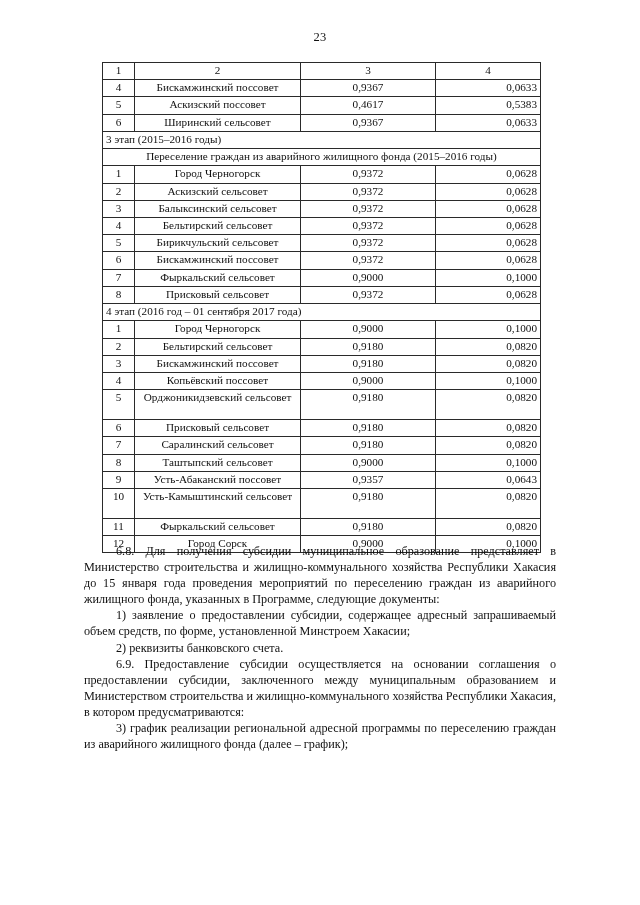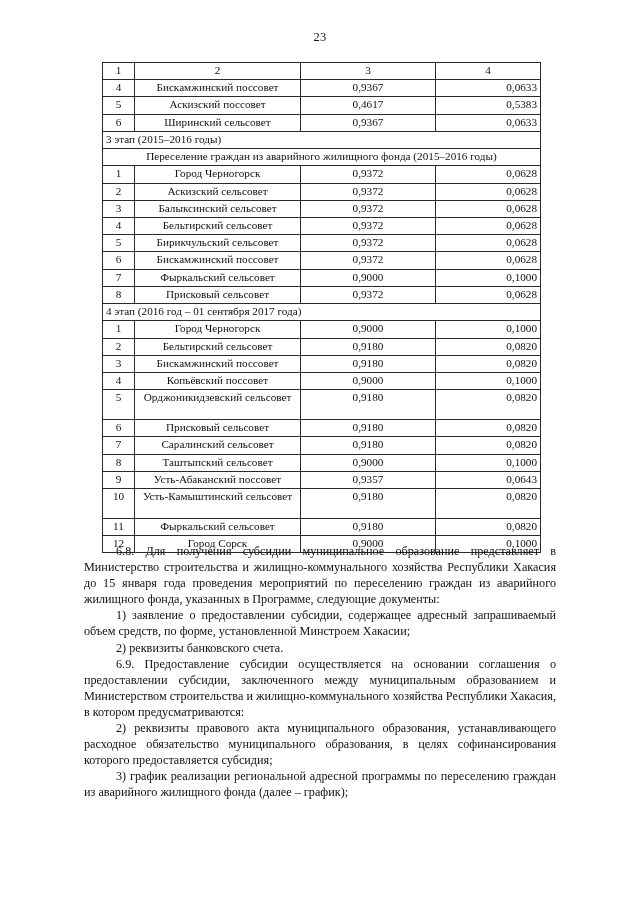--- a/index.html
+++ b/index.html
@@ -260,17 +260,16 @@
           </tr>
         </tbody>
     </table>
   </div>
 
   <div class="body-text">
     <p>6.8. Для получения субсидии муниципальное образование представляет в Министерство строительства и жилищно-коммунального хозяйства Республики Хакасия до 15 января года проведения мероприятий по переселению граждан из аварийного жилищного фонда, указанных в Программе, следующие документы:</p>
     <p>1) заявление о предоставлении субсидии, содержащее адресный запрашиваемый объем средств, по форме, установленной Минстроем Хакасии;</p>
     <p>2) реквизиты банковского счета.</p>
     <p>6.9. Предоставление субсидии осуществляется на основании соглашения о предоставлении субсидии, заключенного между муниципальным образованием и Министерством строительства и жилищно-коммунального хозяйства Республики Хакасия, в котором предусматриваются:</p>
-    <p>2) реквизиты правового акта муниципального образования, устанавливающего расходное обязательство муниципального образования, в целях софинансирования которого предоставляется субсидия;</p>
     <p>3) график реализации региональной адресной программы по переселению граждан из аварийного жилищного фонда (далее – график);</p>
   </div>
 
 </div>
 
 </body></html>

